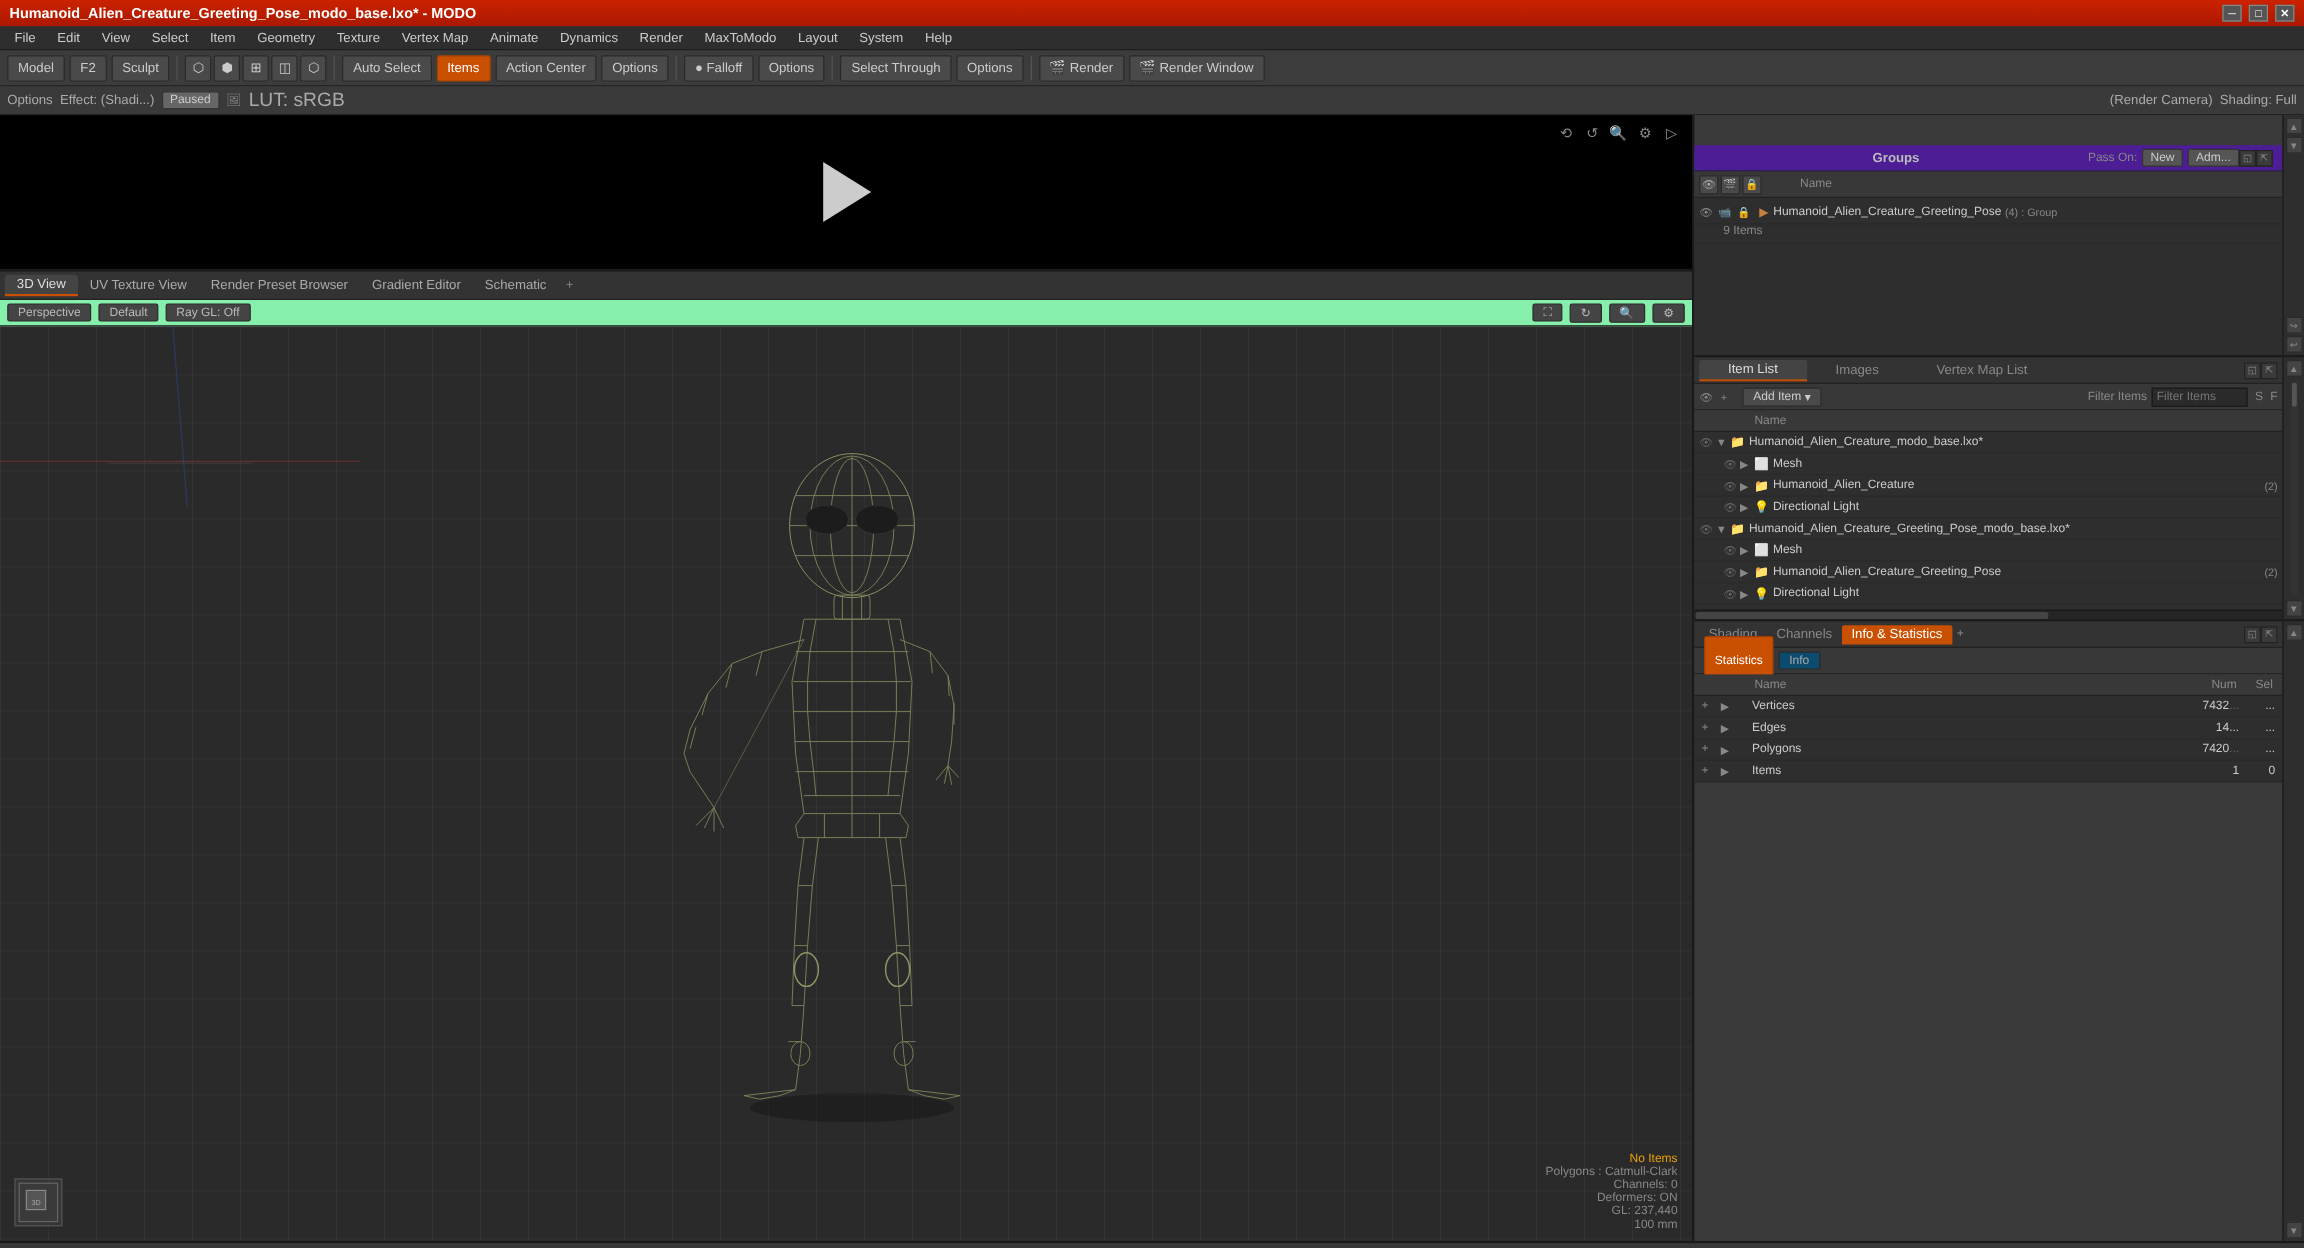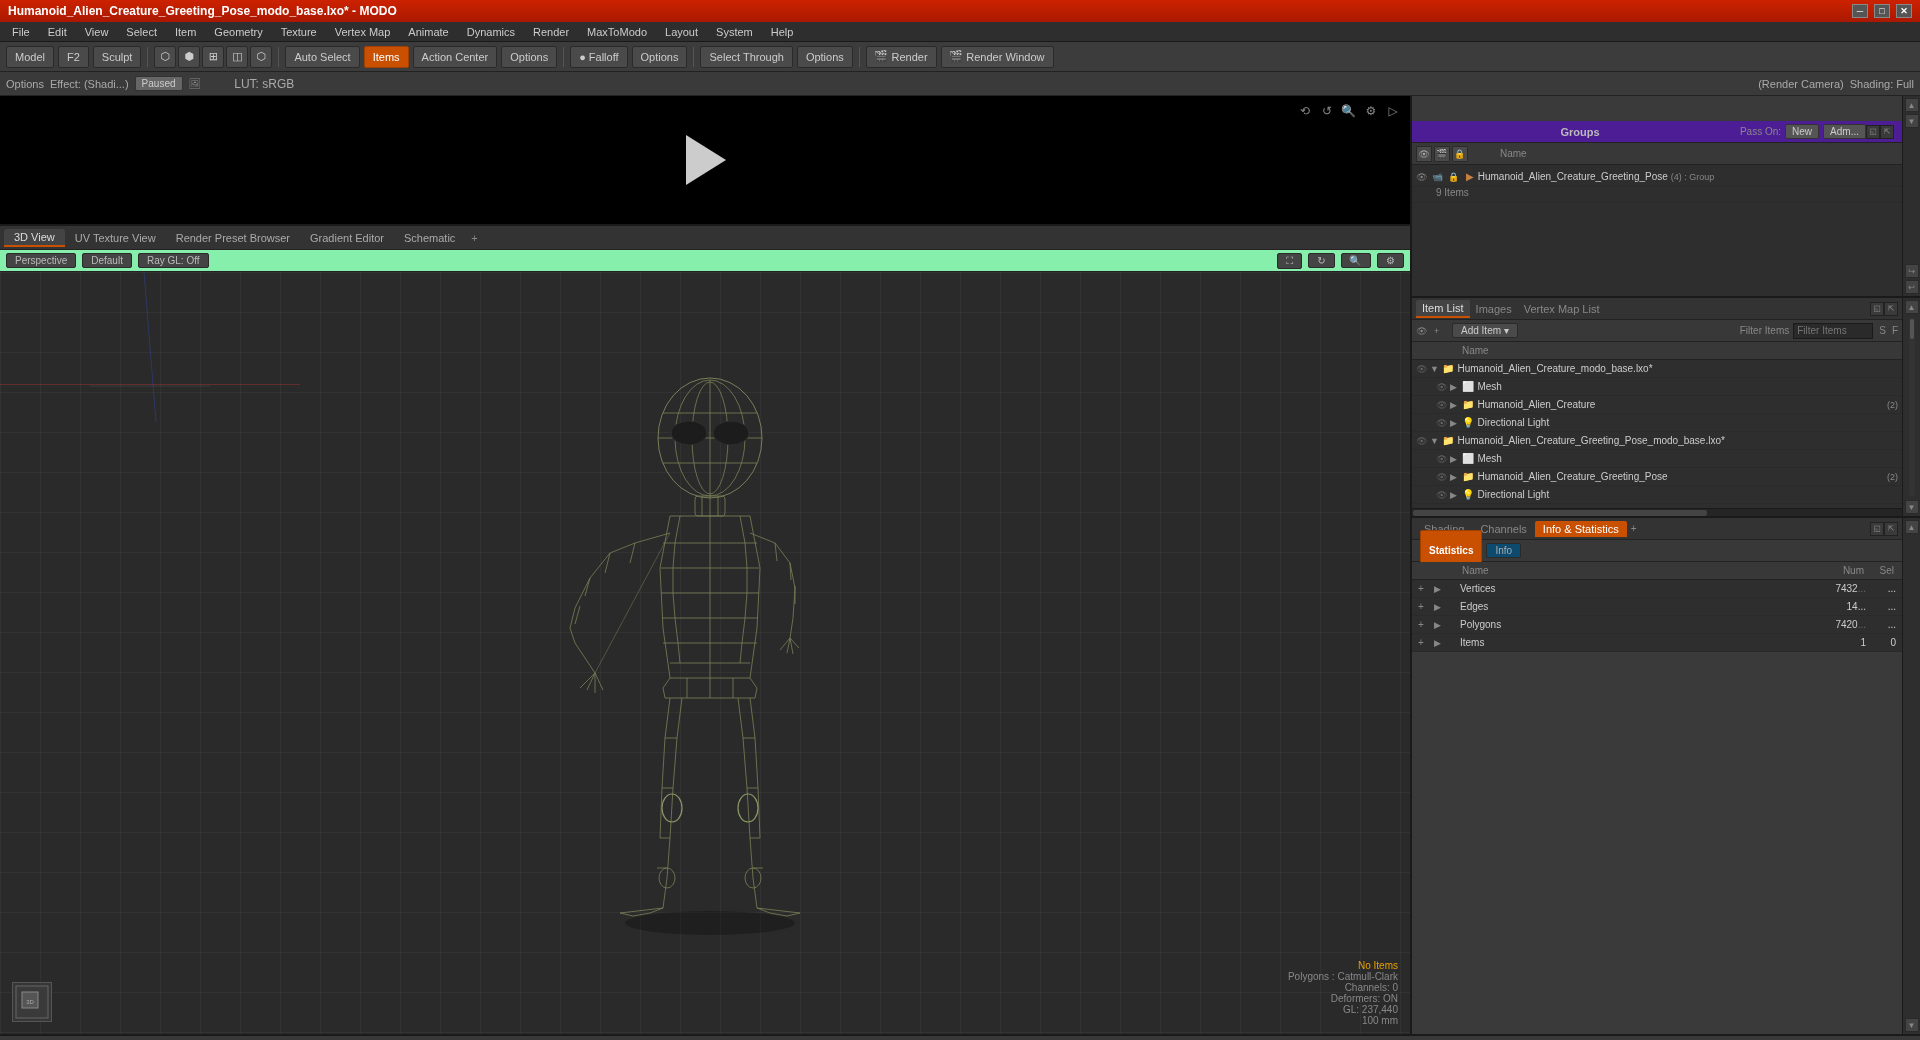--- a/index.html
+++ b/index.html
@@ -107,21 +107,21 @@
     .effect-label { color: #aaa; font-size: 11px; }
     .status-tag {
       padding: 1px 6px;
       background: #555;
       border: 1px solid #333;
       border-radius: 2px;
       font-size: 10px;
       color: #ccc;
     }
     .status-tag.paused { background: #666; }
-    .lut-label { color: #aaa; font-size: 12px; margin-left: 27px; }
+    .lut-label { color: #aaa; font-size: 16px; }
 
     
     #main-layout {
       display: flex;
       width: 100%;
       height: calc(100% - 72px - 30px);
     }
 
     
     #left-panel {
@@ -328,21 +328,21 @@
     }
     #item-list-tabs {
       height: 22px;
       background: #333;
       display: flex;
       align-items: center;
       padding: 0 4px;
       border-bottom: 1px solid #222;
     }
     .il-tab {
-      padding: 2px 6px;
+      padding: 2px 24px;
       font-size: 11px;
       color: #888;
       cursor: pointer;
       border-radius: 2px 2px 0 0;
     }
     .il-tab.active {
       background: #444;
       color: #ddd;
       border-bottom: 2px solid #c85000;
     }
@@ -427,21 +427,21 @@
       border-bottom: 1px solid #222;
     }
     .stats-section-btn {
       padding: 14px 8px;
       background: #c85000;
       border: 1px solid #a04000;
       color: white;
       font-size: 10px;
       cursor: pointer;
       border-radius: 2px;
-      font-weight: bold;
+      font-weight: normal;
     }
     .info-section-btn {
       padding: 1px 8px;
       background: #0c4a6e;
       border: 1px solid #2a2a2a;
       color: #aaa;
       font-size: 10px;
       cursor: pointer;
       border-radius: 2px;
     }

